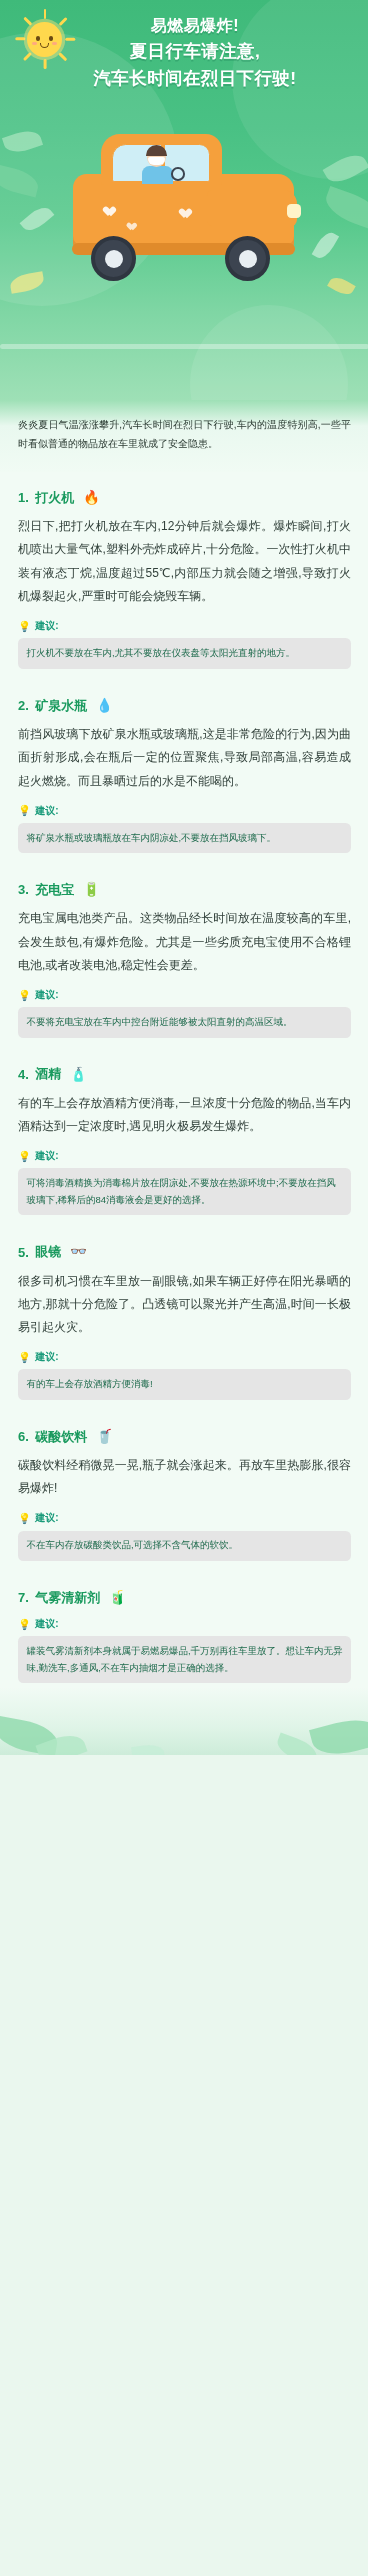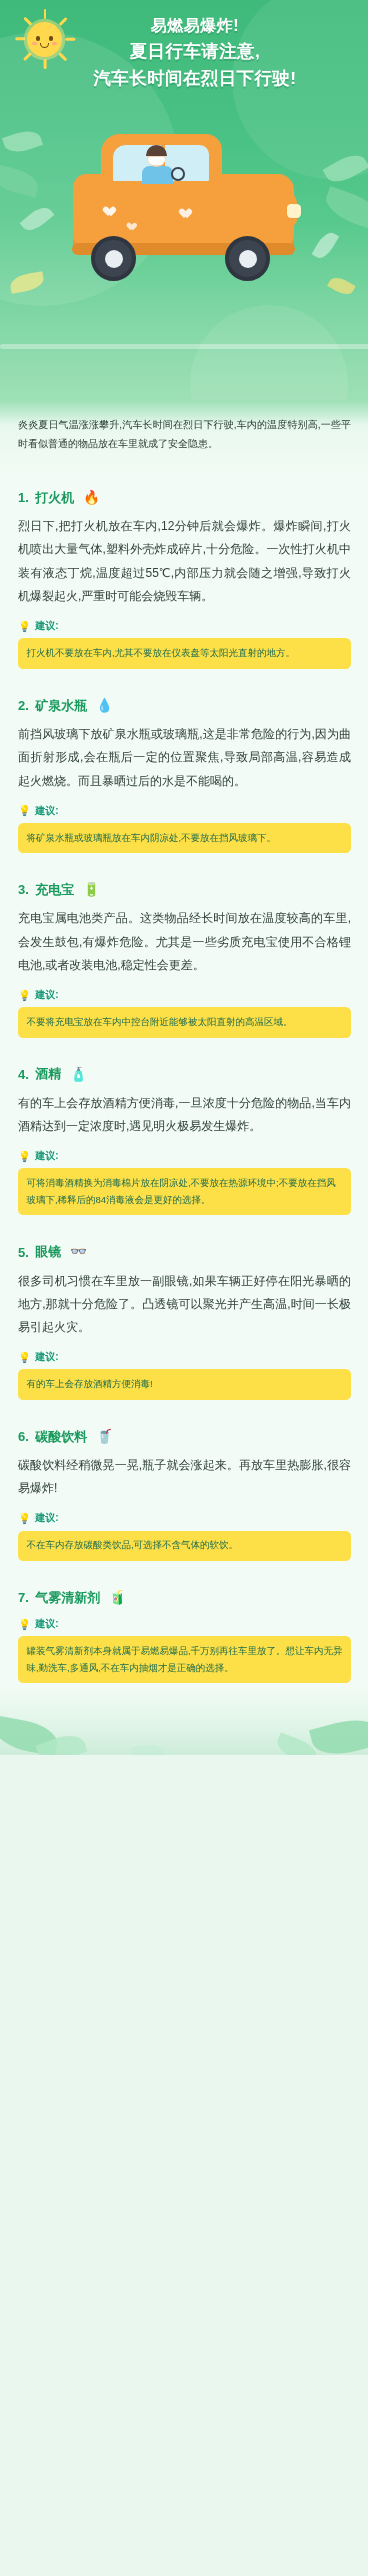--- a/index.html
+++ b/index.html
@@ -182,21 +182,21 @@
   .sec-emoji { font-size:13.7px; line-height:1; margin-left:3.2px; }
   .sec-body {
     font-size:12px; line-height:1.95; color:#31403a; text-align:justify;
   }
 
   .advice { margin:10.5px 0 2.1px 0; }
   .advice-head { display:flex; align-items:center; gap:4.2px; margin-bottom:5.3px; }
   .advice-icon { font-size:10.5px; }
   .advice-label { font-size:10px; font-weight:bold; color:#189a79; }
   .advice-box {
-    background:#fde047; border-radius:5.3px; padding:6.8px 8.4px;
+    background:#e5e5e5; border-radius:5.3px; padding:6.8px 8.4px;
     font-size:9.5px; line-height:1.75; color:#1f6b4d;
   }
 
   .divider { height:0.5px; background:transparent; margin-top:11.6px; }
 
   
   .footer-deco {
     position:relative; height:68px;
     background:linear-gradient(180deg,#f2fbf5 0%,#dff4e7 60%,#cdecd9 100%);
     overflow:hidden;

